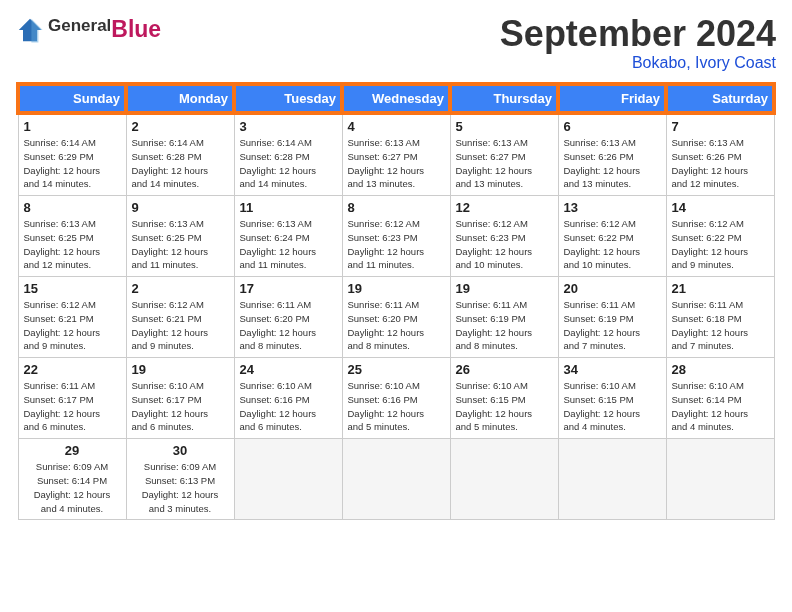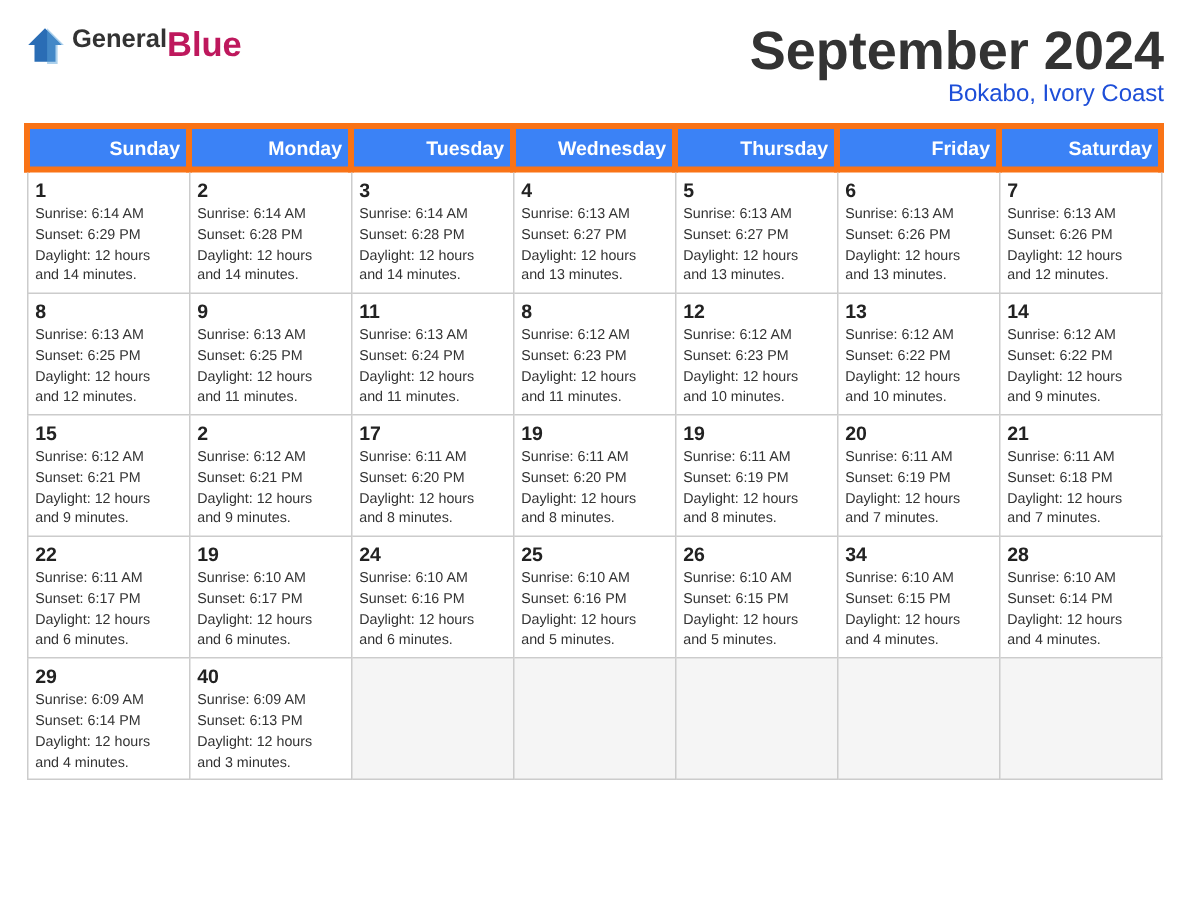--- a/index.html
+++ b/index.html
@@ -79,20 +79,21 @@
       font-size: 10px;
       color: #333;
       background: #fff;
       height: 78px;
     }
     .calendar td.empty {
       background: #f5f5f5;
     }
     .calendar tr:last-child td {
       height: 68px;
+      text-align: center;
     }
     .day-number {
       font-size: 13px;
       font-weight: bold;
       color: #222;
       display: block;
       margin-bottom: 2px;
     }
     .day-info {
       font-size: 9.5px;
@@ -340,21 +341,21 @@
         </tr>
         <tr>
           <td>
             <span class="day-number">29</span>
             <div class="day-info" style="white-space: pre-line;">Sunrise: 6:09 AM
 Sunset: 6:14 PM
 Daylight: 12 hours
 and 4 minutes.</div>
           </td>
           <td>
-            <span class="day-number">40</span>
+            <span class="day-number">30</span>
             <div class="day-info" style="white-space: pre-line;">Sunrise: 6:09 AM
 Sunset: 6:13 PM
 Daylight: 12 hours
 and 3 minutes.</div>
           </td>
           <td class="empty"></td>
           <td class="empty"></td>
           <td class="empty"></td>
           <td class="empty"></td>
           <td class="empty"></td>

